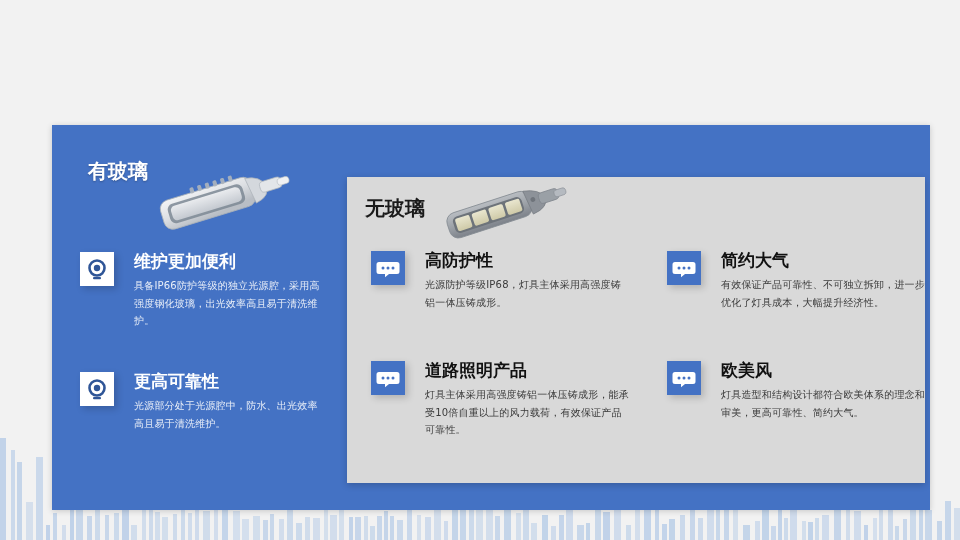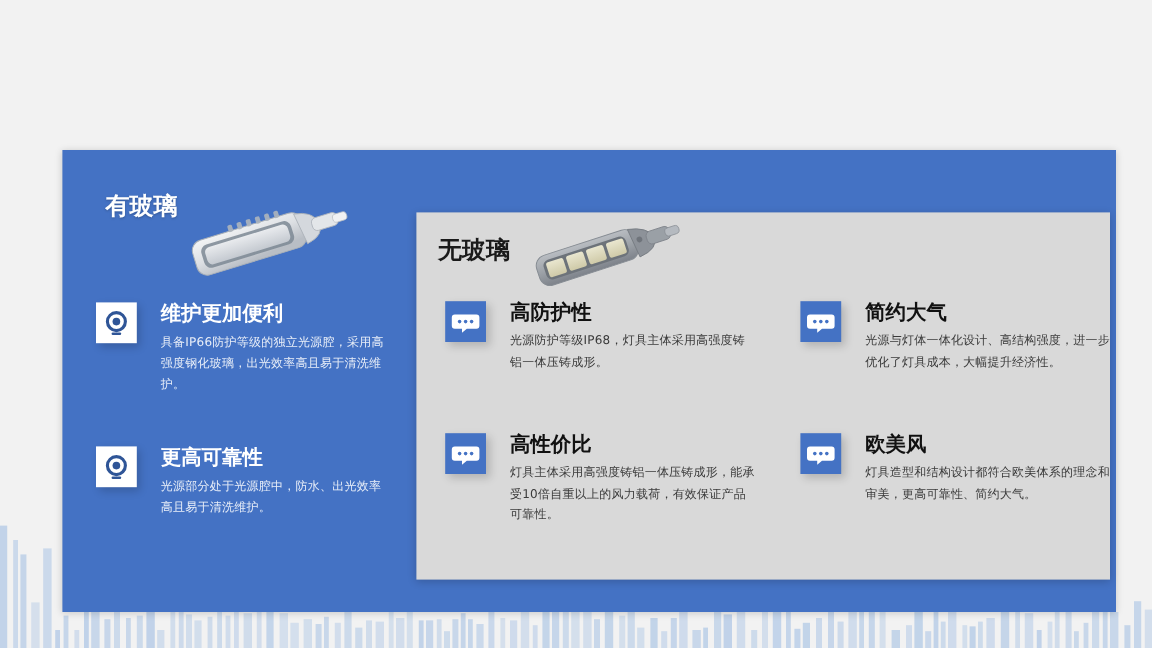--- a/index.html
+++ b/index.html
@@ -354,35 +354,35 @@
 
   <div class="feature on-gray" id="feat-r2">
     <div class="icon-box">
       <svg class="icon-svg" viewBox="0 0 34 34" aria-hidden="true">
         <path d="M8 11 h18 a2.5 2.5 0 0 1 2.5 2.5 v7 a2.5 2.5 0 0 1 -2.5 2.5 h-8 l-4 3.2 v-3.2 h-6 a2.5 2.5 0 0 1 -2.5 -2.5 v-7 a2.5 2.5 0 0 1 2.5 -2.5 z" fill="#ffffff"></path>
         <circle cx="12" cy="17" r="1.5" fill="#4472c4"></circle>
         <circle cx="17" cy="17" r="1.5" fill="#4472c4"></circle>
         <circle cx="22" cy="17" r="1.5" fill="#4472c4"></circle>
       </svg>
     </div>
-    <div class="f-title">高性价比</div>
+    <div class="f-title">道路照明产品</div>
     <div class="f-body">灯具主体采用高强度铸铝一体压铸成形，能承受10倍自重以上的风力载荷，有效保证产品可靠性。</div>
   </div>
 
   <div class="feature on-gray" id="feat-r3">
     <div class="icon-box">
       <svg class="icon-svg" viewBox="0 0 34 34" aria-hidden="true">
         <path d="M8 11 h18 a2.5 2.5 0 0 1 2.5 2.5 v7 a2.5 2.5 0 0 1 -2.5 2.5 h-8 l-4 3.2 v-3.2 h-6 a2.5 2.5 0 0 1 -2.5 -2.5 v-7 a2.5 2.5 0 0 1 2.5 -2.5 z" fill="#ffffff"></path>
         <circle cx="12" cy="17" r="1.5" fill="#4472c4"></circle>
         <circle cx="17" cy="17" r="1.5" fill="#4472c4"></circle>
         <circle cx="22" cy="17" r="1.5" fill="#4472c4"></circle>
       </svg>
     </div>
     <div class="f-title">简约大气</div>
-    <div class="f-body">光源与灯体一体化设计、高结构强度，进一步优化了灯具成本，大幅提升经济性。</div>
+    <div class="f-body">有效保证产品可靠性、不可独立拆卸，进一步优化了灯具成本，大幅提升经济性。</div>
   </div>
 
   <div class="feature on-gray" id="feat-r4">
     <div class="icon-box">
       <svg class="icon-svg" viewBox="0 0 34 34" aria-hidden="true">
         <path d="M8 11 h18 a2.5 2.5 0 0 1 2.5 2.5 v7 a2.5 2.5 0 0 1 -2.5 2.5 h-8 l-4 3.2 v-3.2 h-6 a2.5 2.5 0 0 1 -2.5 -2.5 v-7 a2.5 2.5 0 0 1 2.5 -2.5 z" fill="#ffffff"></path>
         <circle cx="12" cy="17" r="1.5" fill="#4472c4"></circle>
         <circle cx="17" cy="17" r="1.5" fill="#4472c4"></circle>
         <circle cx="22" cy="17" r="1.5" fill="#4472c4"></circle>
       </svg>

